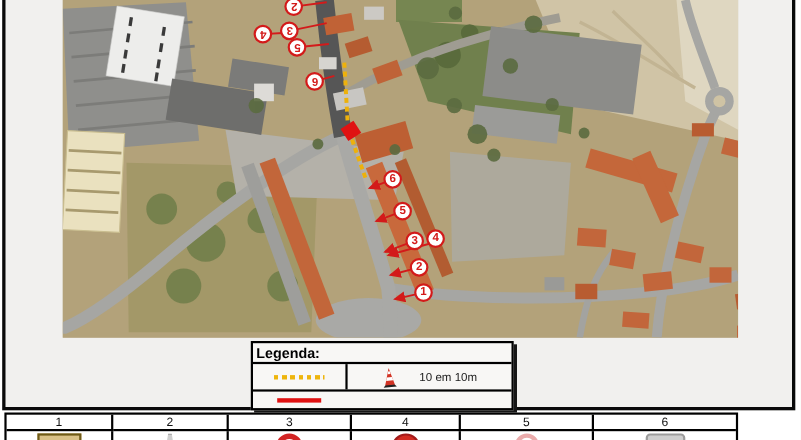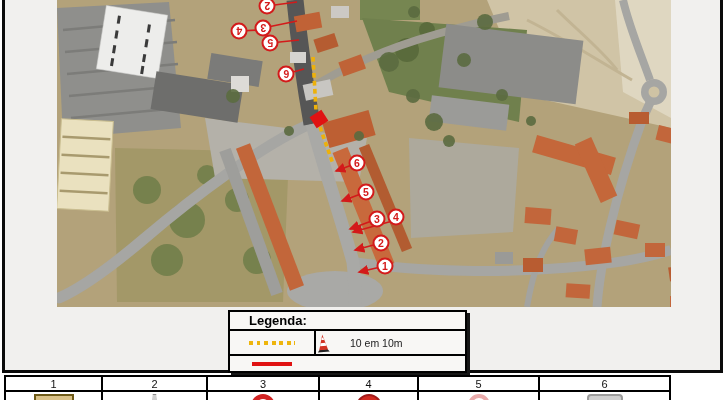--- a/index.html
+++ b/index.html
@@ -20,25 +20,25 @@
             font-weight:bold; font-size:10.5px; line-height:1;
             display:flex; align-items:center; justify-content:center;
             transform:translate(-50%,-50%); z-index:3; }
   .marker span { display:block; }
   .marker.flip span { transform:rotate(180deg); }
 
   
   .legend { position:absolute; left:228px; top:310px; width:239px;
             border:2px solid #000; background:#f8f7f5;
             box-shadow:3px 3px 0 0 #161616; }
-  .legend-title { font-size:13px; font-weight:bold; padding:1px 5px 1px 19px; height:17px; }
+  .legend-title { font-size:13px; font-weight:bold; padding:1px 5px 1px 3px; height:17px; }
   .legend-row { display:grid; grid-template-columns:84px 1fr; border-top:2px solid #000; }
   .legend-row .sym { display:flex; align-items:center; justify-content:center; }
   .legend-row .lab { border-left:2px solid #000; display:flex; align-items:center;
-                     justify-content:flex-start; font-size:10.5px; gap:20px; color:#1a1a1a; }
+                     justify-content:center; font-size:10.5px; gap:20px; color:#1a1a1a; }
   .r1 { height:25px; } .r2 { height:17px; }
   .dotted { width:46px; height:4px;
             background:repeating-linear-gradient(90deg,#eeb50c 0 4px,transparent 4px 7.5px); }
   .redline { width:40px; height:4px; background:#e01212; }
   .cone-icon svg { display:block; transform:rotate(-5deg); }
 
   
   .btable { position:absolute; left:4px; top:375px; display:grid;
             grid-template-columns:97px 105px 112px 99px 121px 129px;
             grid-template-rows:15px 28px; border:2px solid #000; background:#fff; }

